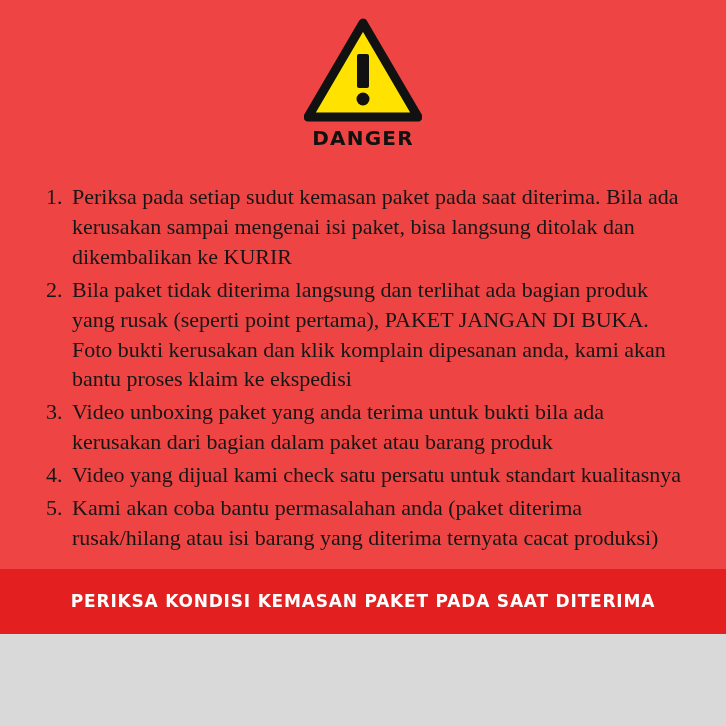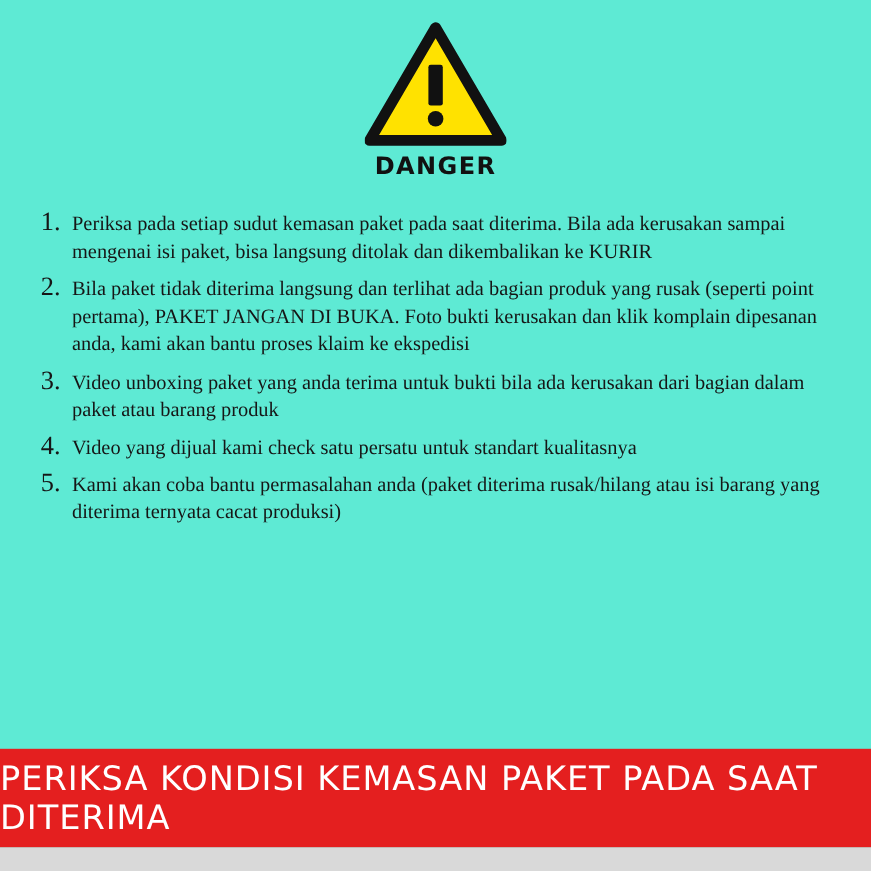--- a/index.html
+++ b/index.html
@@ -9,22 +9,22 @@
   body {
     width: 726px;
     height: 726px;
     background: #d9d9d9;
     font-family: "Liberation Serif", serif;
     overflow: hidden;
   }
   .page {
     position: relative;
     width: 726px;
-    height: 706px;
-    background: #5eead4;
+    height: 634px;
+    background: #ef4444;
     box-sizing: border-box;
     display: flex;
     flex-direction: column;
   }
   
   .sign-area {
     padding-top: 18px;
     display: flex;
     flex-direction: column;
     align-items: center;
@@ -46,47 +46,48 @@
     color: #111111;
     text-align: center;
   }
   
   .list-area {
     flex: 1 1 auto;
     padding: 16px 18px 0 18px;
     box-sizing: border-box;
   }
   ol.rules {
-    margin: 4px;
+    margin: 16px;
     padding: 0 0 0 34px;
     list-style: decimal;
     color: #161616;
-    font-size: 17px;
+    font-size: 22px;
     line-height: 1.36;
   }
   ol.rules li {
     margin-bottom: 3px;
     padding-left: 4px;
   }
   ol.rules li::marker {
     font-size: 22px;
   }
   
   .footer {
     height: 82px;
     background: #e41f1f;
     display: flex;
     align-items: center;
     justify-content: center;
   }
   .footer-text {
     color: #ffffff;
     font-family: "DejaVu Sans", sans-serif;
-    font-size: 28px;
+    font-size: 17px;
     letter-spacing: 0.8px;
+    font-weight: bold;
   }
 </style>
 </head>
 <body>
 
 <div class="page">
 
   <div class="sign-area">
     <div class="danger-sign">
       <svg width="118" height="104" viewBox="0 0 118 104" aria-hidden="true">

